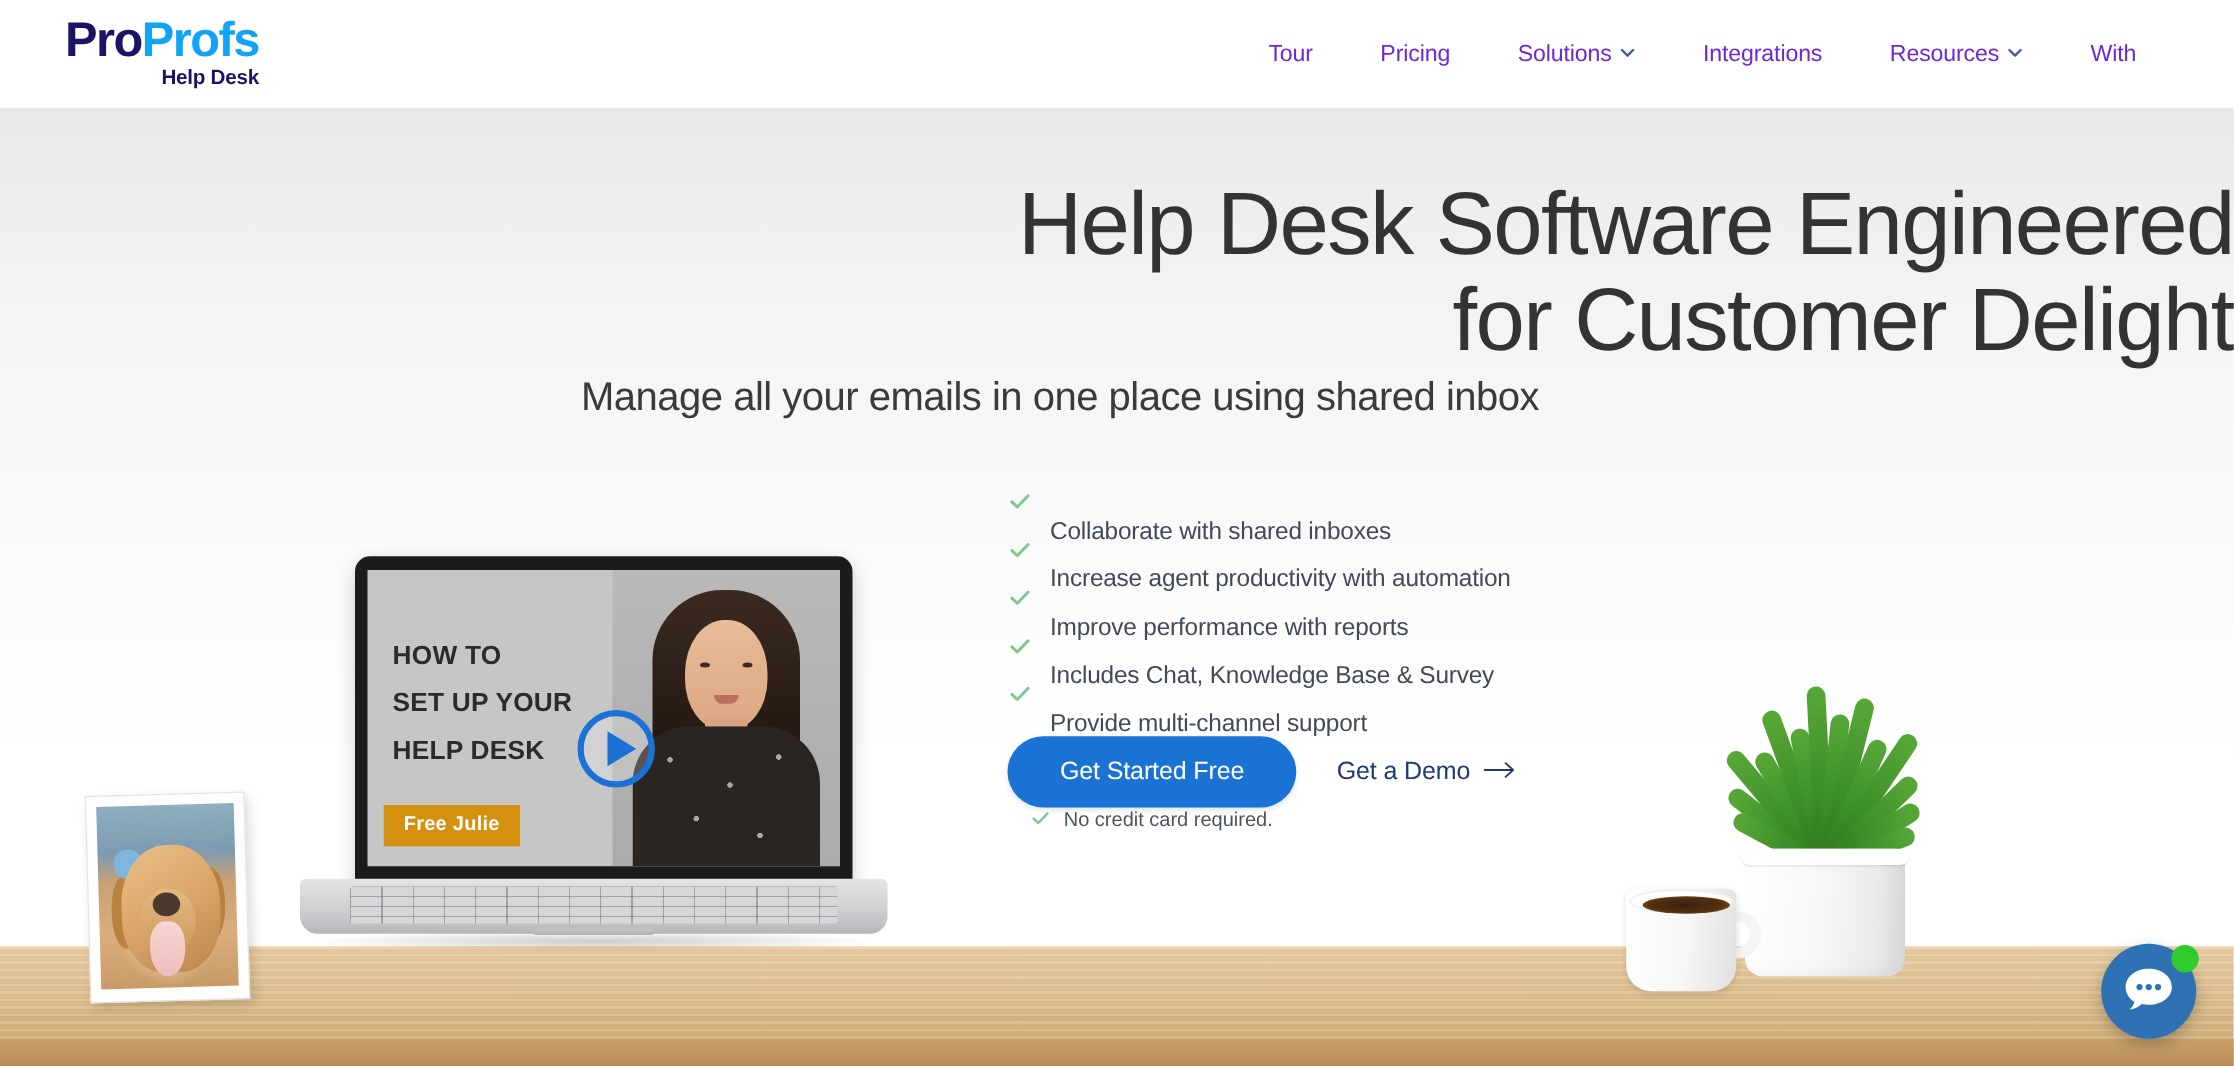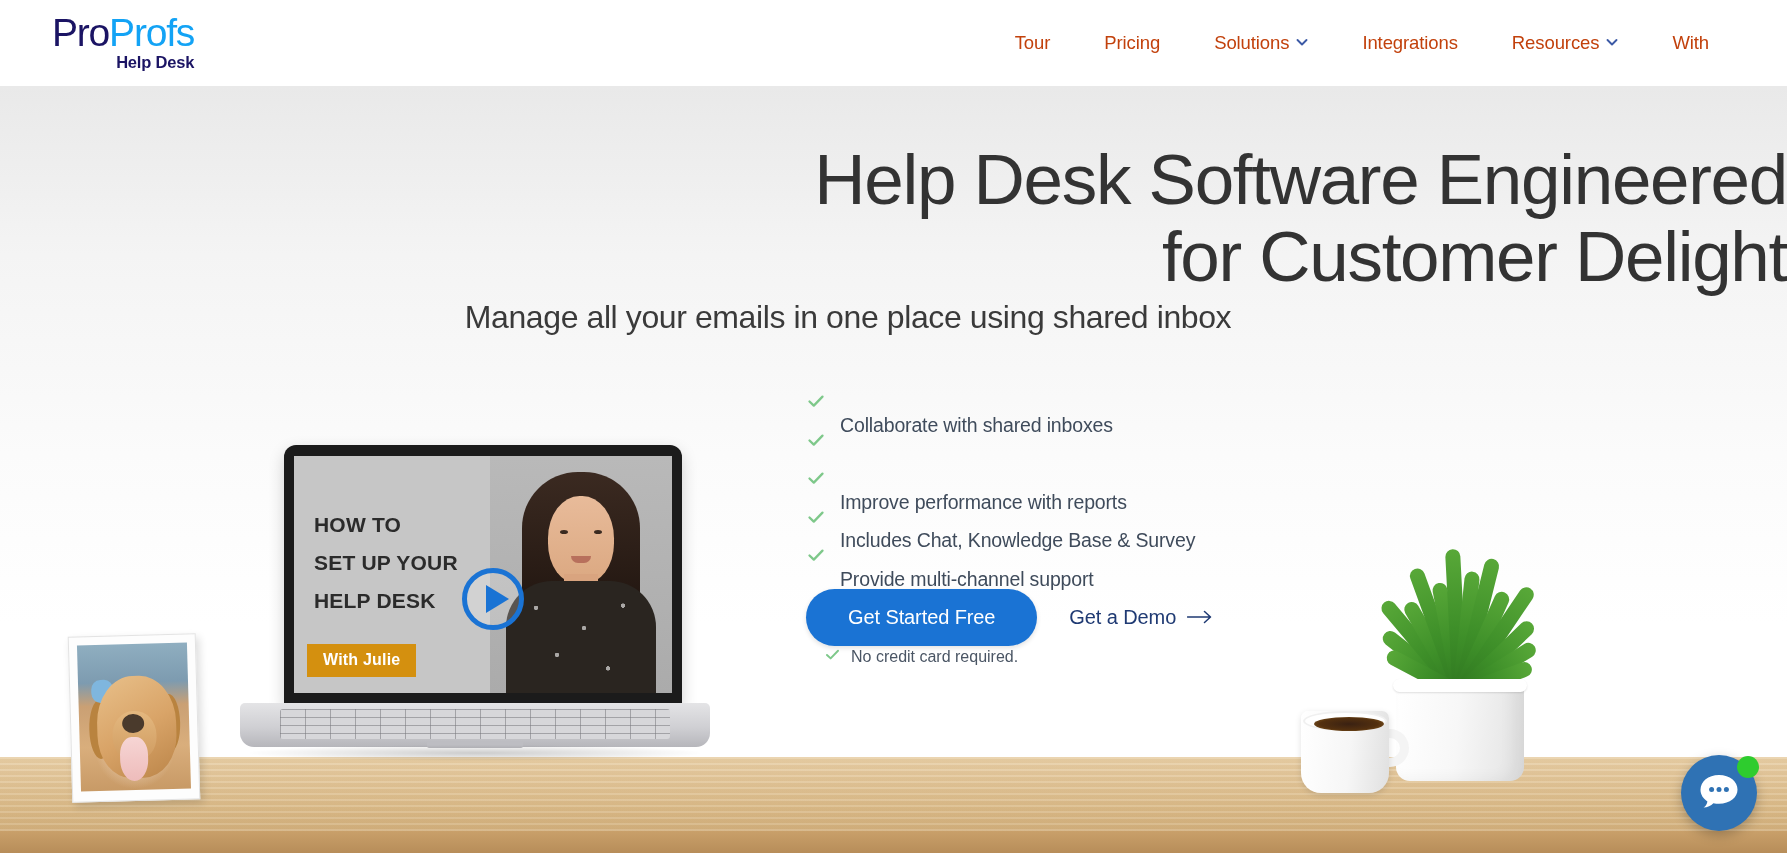--- a/index.html
+++ b/index.html
@@ -17,21 +17,21 @@
     background: #ffffff;
     display: flex; align-items: center;
     z-index: 40;
   }
   .logo-wrap {
     position: absolute; left: 52px; top: 13px;
     line-height: 1;
     user-select: none;
   }
   .logo-main {
-    font-size: 39px; font-weight: 400;
+    font-size: 39px; font-weight: 700;
     letter-spacing: -1.2px;
     white-space: nowrap;
   }
   .logo-pro { color: #1b1464; }
   .logo-profs { color: #13a3f5; }
   .logo-sub {
     text-align: right;
     font-size: 16.5px; font-weight: 700;
     color: #1b1464; letter-spacing: -0.2px;
     margin-top: 2px;
@@ -39,21 +39,21 @@
 
   .nav {
     position: absolute; right: 52px; top: 0;
     height: 86px;
     display: flex; align-items: center;
     gap: 0px;
   }
   .nav-item {
     display: flex; align-items: center; gap: 7px;
     font-size: 18.5px;
-    color: #c2410c;
+    color: #6d28d9;
     padding: 0 27px;
     cursor: pointer;
     white-space: nowrap;
     letter-spacing: -0.1px;
   }
   .nav-item:last-child { padding-right: 26px; }
   .caret {
     width: 12px; height: 12px;
     display: inline-block;
     position: relative; top: -1px;
@@ -483,21 +483,21 @@
         <div class="screen-title">
           <span>HOW TO</span><br>
           <span>SET UP YOUR</span><br>
           <span>HELP DESK</span>
         </div>
 
         <div class="play-btn">
           <div class="play-tri"></div>
         </div>
 
-        <div class="julie-badge">With Julie</div>
+        <div class="julie-badge">Free Julie</div>
       </div>
     </div>
     <div class="laptop-base"></div>
     <div class="keyboard"></div>
     <div class="trackpad"></div>
     <div class="laptop-shadow"></div>
   </div>
 
   <div class="features">
 
@@ -509,20 +509,21 @@
       </span>
       <span class="feature-text">Collaborate with shared inboxes</span>
     </div>
 
     <div class="feature">
       <span class="check">
         <svg width="20" height="20" viewBox="0 0 20 20">
             <path d="M3.5 10.5 L7.8 14.6 L16.5 5.6" fill="none" stroke="#7ec88a" stroke-width="2.3" stroke-linecap="round" stroke-linejoin="round"></path>
           </svg>
       </span>
+      <span class="feature-text">Increase agent productivity with automation</span>
     </div>
 
     <div class="feature">
       <span class="check">
         <svg width="20" height="20" viewBox="0 0 20 20">
             <path d="M3.5 10.5 L7.8 14.6 L16.5 5.6" fill="none" stroke="#7ec88a" stroke-width="2.3" stroke-linecap="round" stroke-linejoin="round"></path>
           </svg>
       </span>
       <span class="feature-text">Improve performance with reports</span>
     </div>

